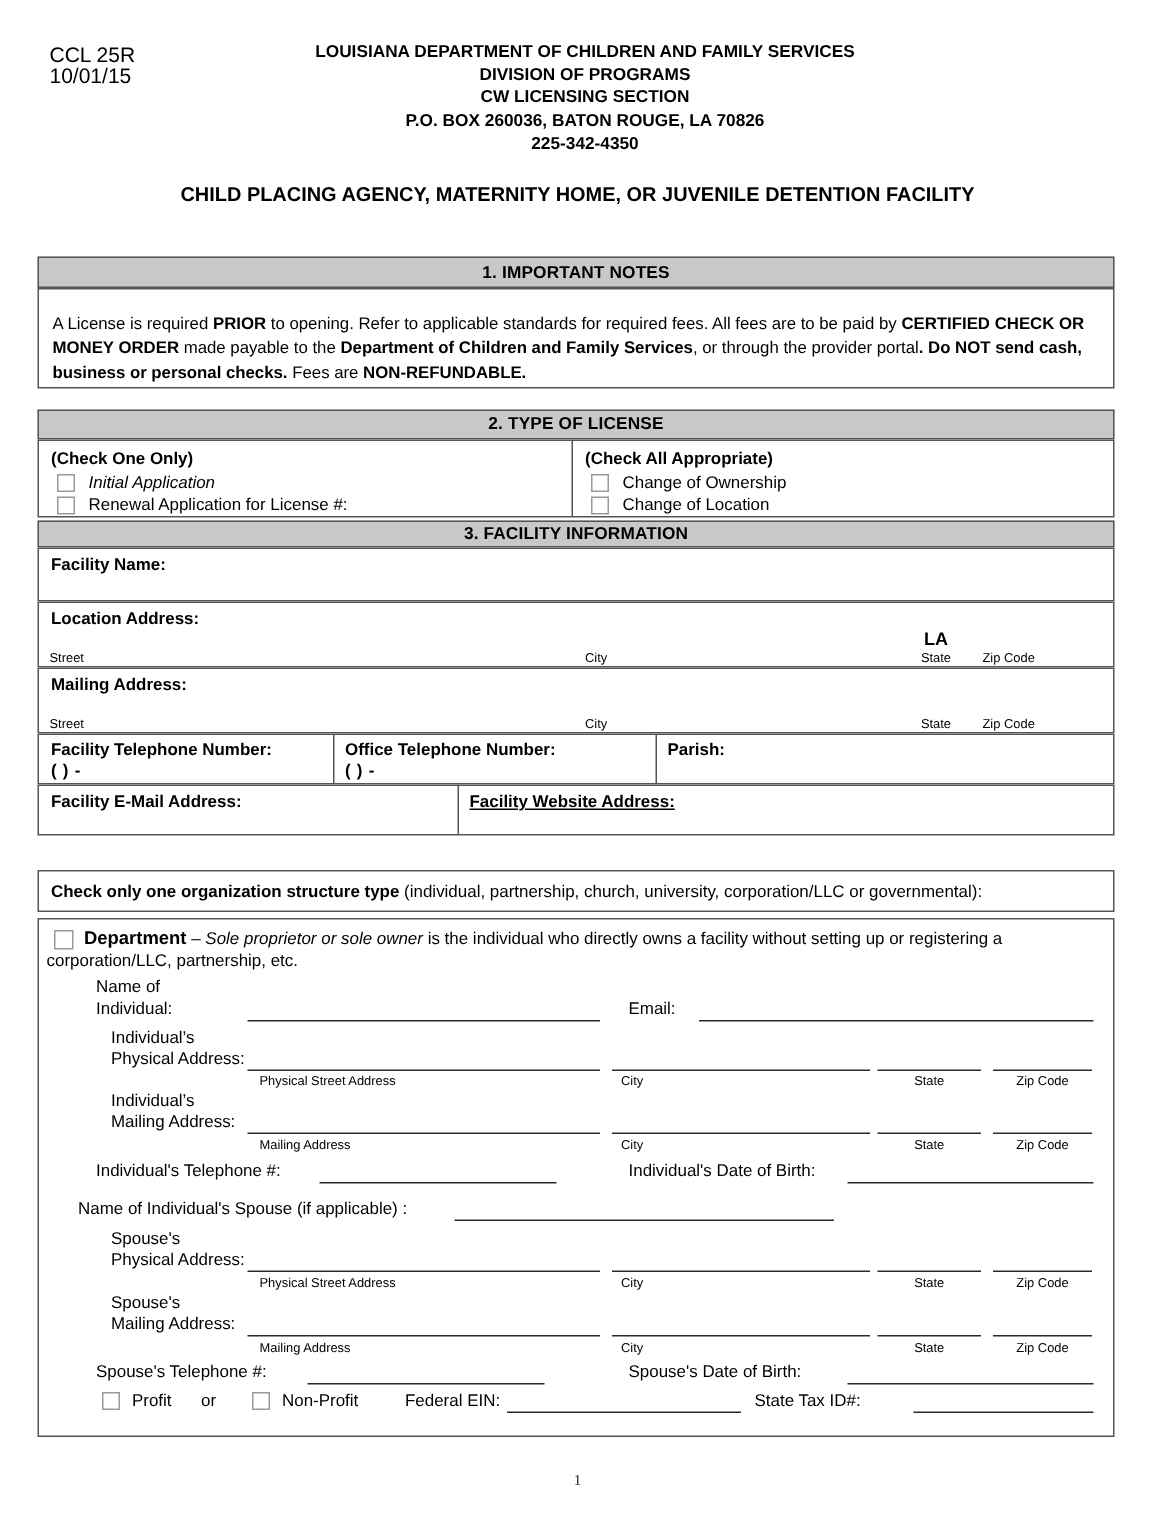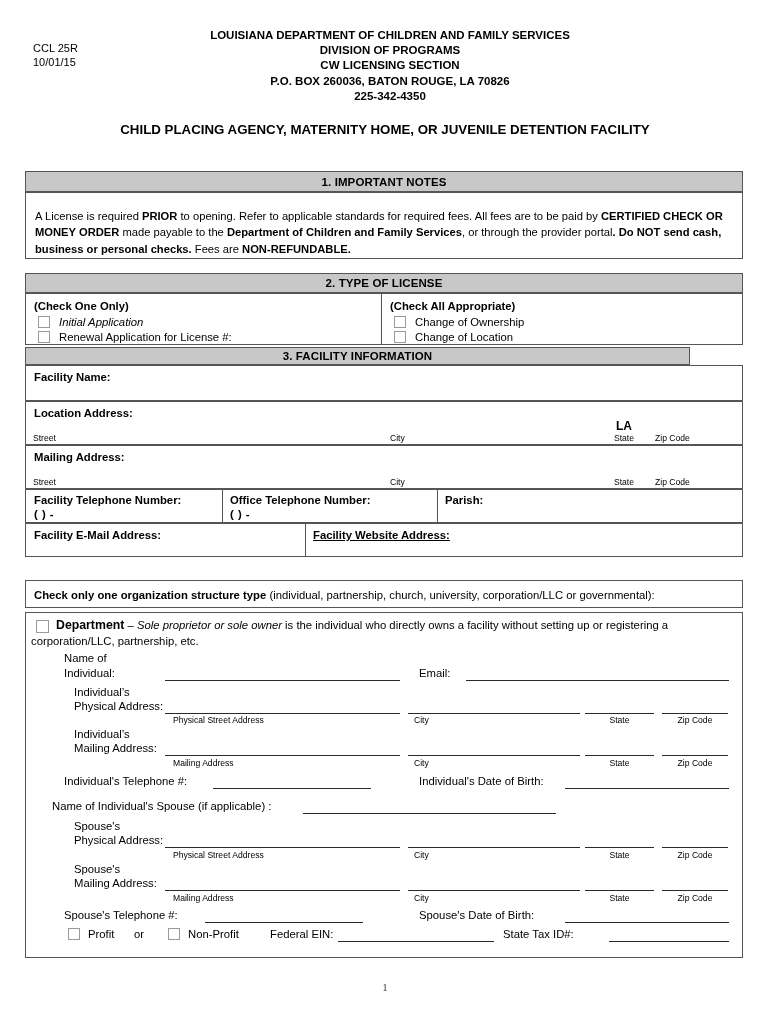--- a/index.html
+++ b/index.html
@@ -19,23 +19,22 @@
     position: absolute;
     left: 0; top: 0;
     width: 770px;
     height: 1024px;
   }
 
   
   .form-code {
     position: absolute;
     left: 33px; top: 29px;
-    font-size: 11px;
+    font-size: 14px;
     line-height: 14px;
-    margin-top: 12px;
   }
   .form-code div { white-space: nowrap; }
 
   .agency-block {
     position: absolute;
     left: 120px; top: 28px;
     width: 540px;
     text-align: center;
     font-weight: bold;
     font-size: 11.5px;
@@ -170,21 +169,21 @@
     <div class="cbx" style="left:12px; top:37px;"></div>
     <div class="t" style="left:33px; top:36px;">Renewal Application for License #:</div>
 
     <div class="t b" style="left:364px; top:5px;">(Check All Appropriate)</div>
     <div class="cbx" style="left:368px; top:22px;"></div>
     <div class="t" style="left:389px; top:21px;">Change of Ownership</div>
     <div class="cbx" style="left:368px; top:37px;"></div>
     <div class="t" style="left:389px; top:36px;">Change of Location</div>
   </div>
 
-  <div class="bar" style="left:25px; top:347px; width:665px; height:18px;">3.  FACILITY INFORMATION</div>
+  <div class="bar" style="left:25px; top:347px; width:718px; height:18px;">3.  FACILITY INFORMATION</div>
 
   <div class="box" style="left:25px; top:365px; width:718px; height:36px;">
     <div class="t b" style="left:8px; top:4px;">Facility Name:</div>
   </div>
 
   <div class="box" style="left:25px; top:401px; width:718px; height:44px;">
     <div class="t b" style="left:8px; top:4px;">Location Address:</div>
     <div class="t b" style="left:570px; top:17px; width:56px; text-align:center; font-size:12px;">LA</div>
     <div class="sm" style="left:7px; top:31px;">Street</div>
     <div class="sm" style="left:364px; top:31px;">City</div>

